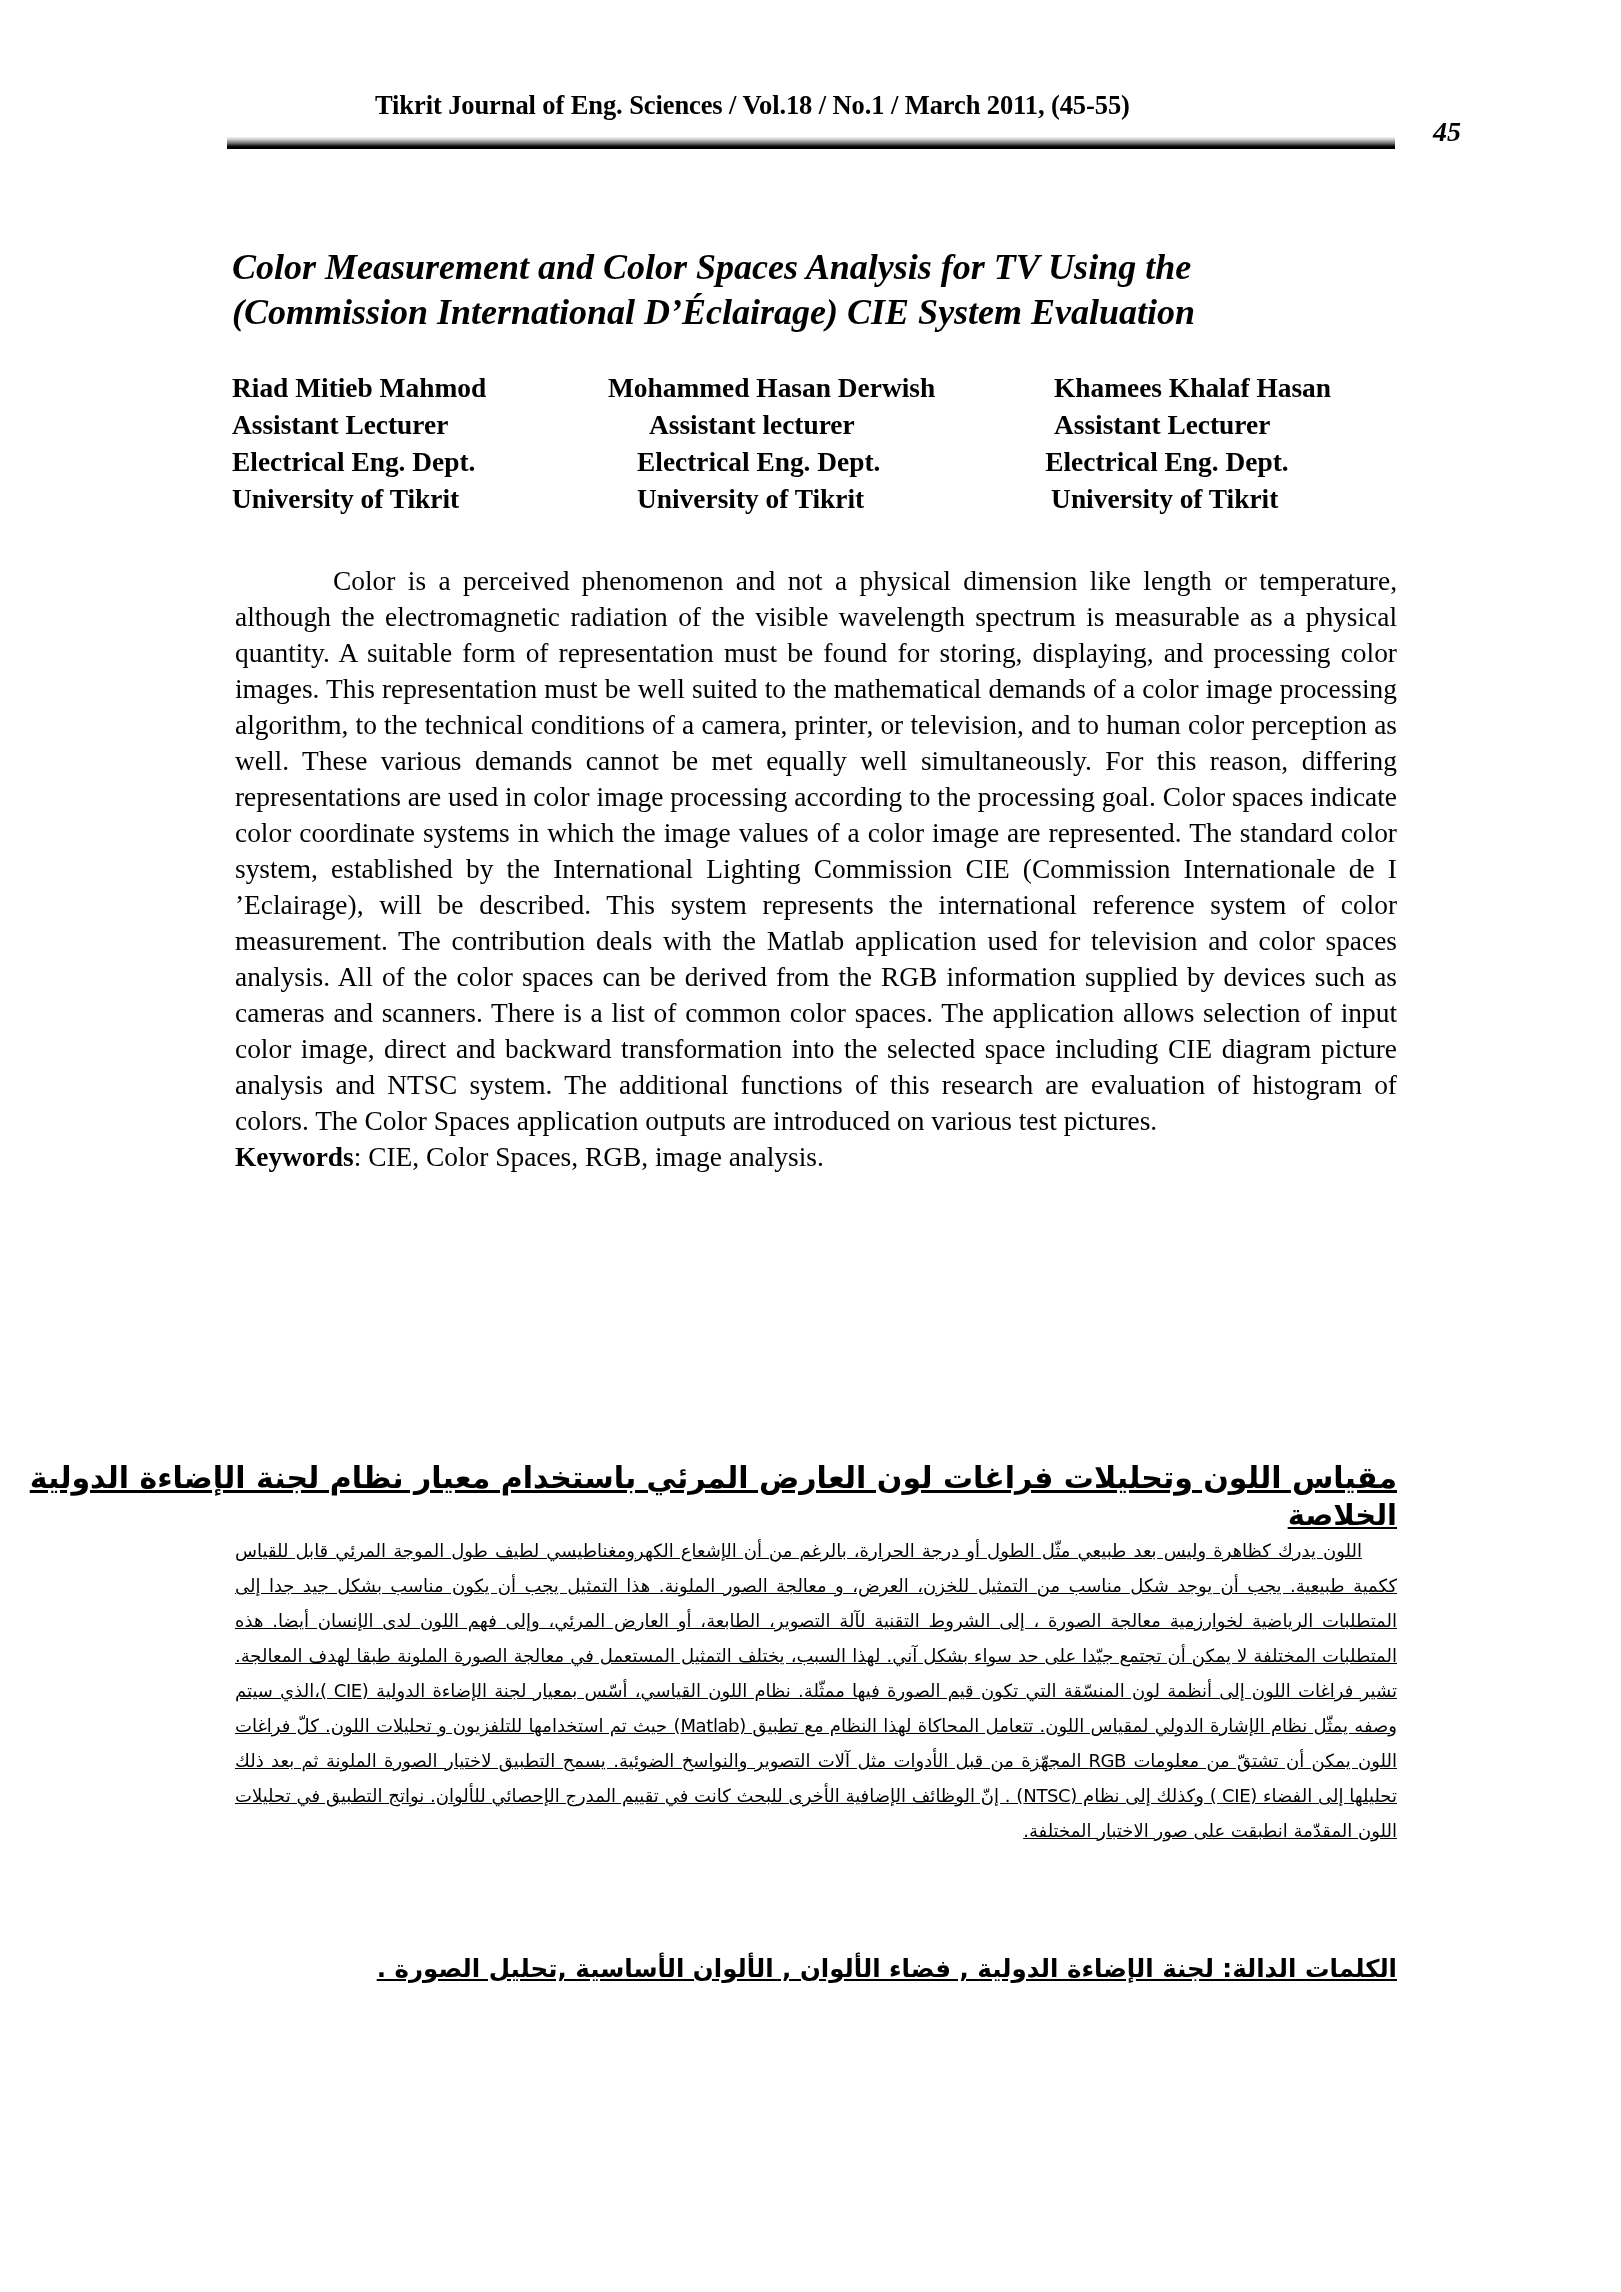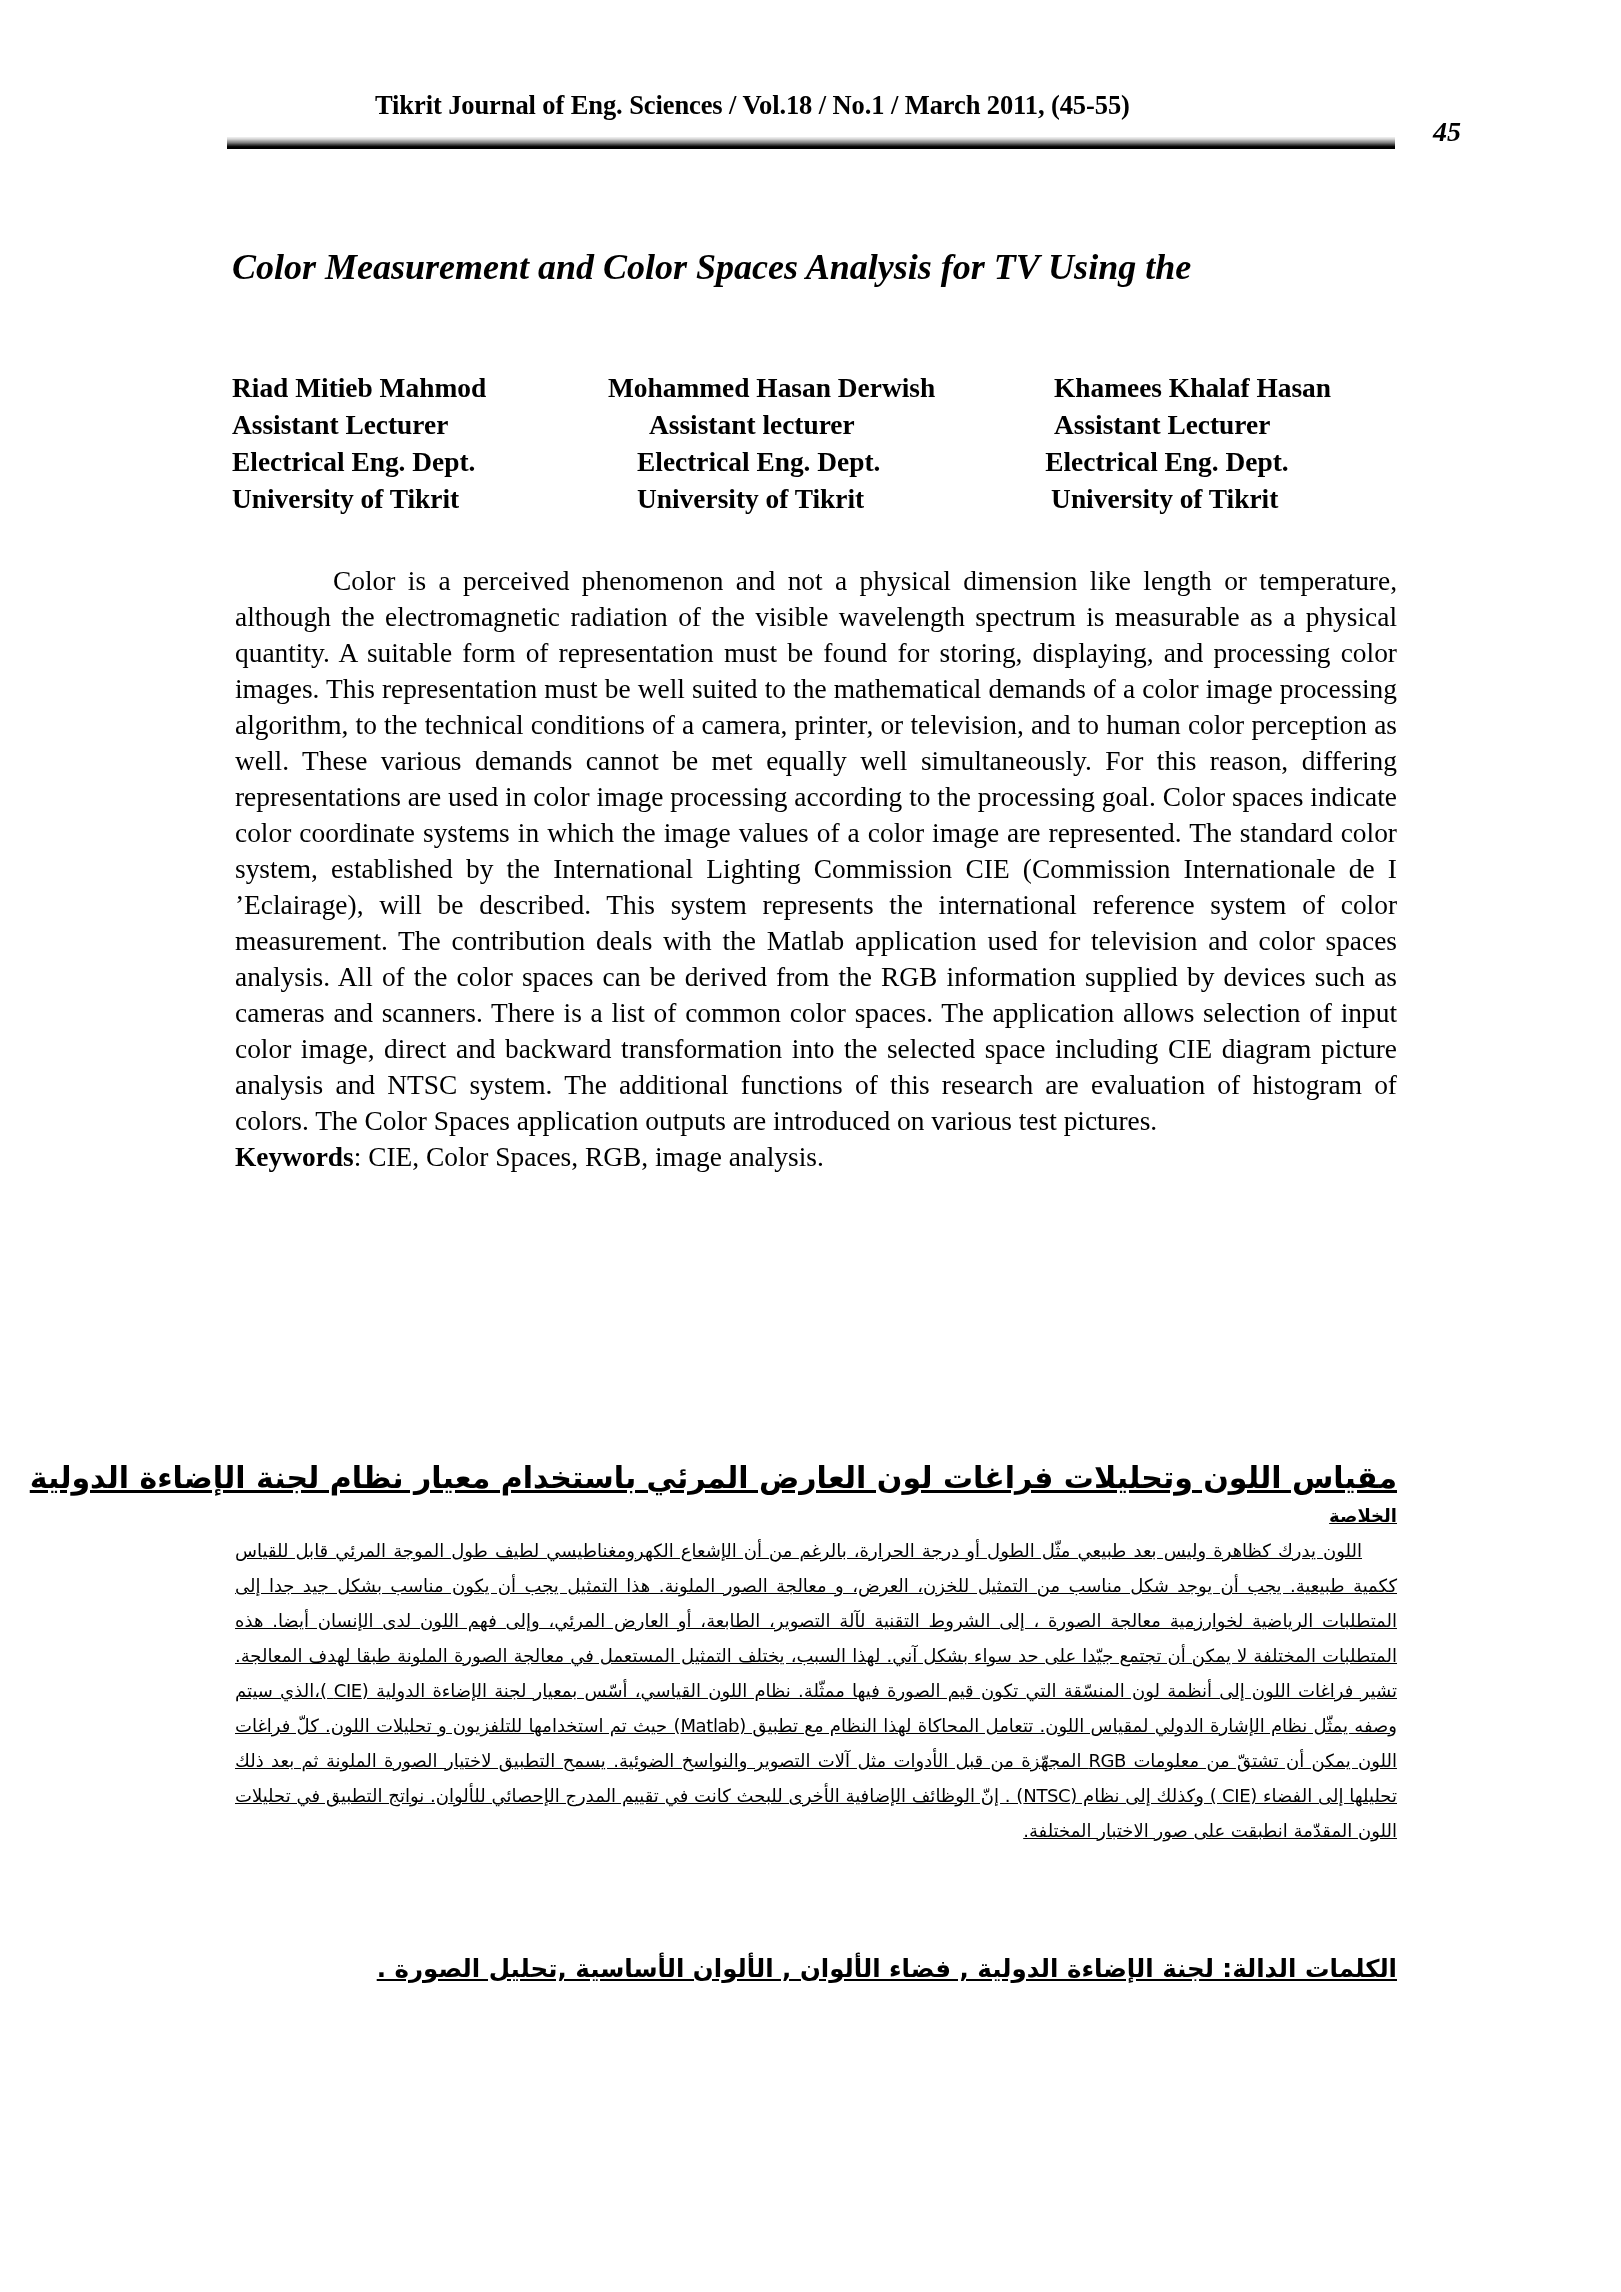--- a/index.html
+++ b/index.html
@@ -25,33 +25,34 @@
   
   .abstract { left: 235px; top: 563px; width: 1162px; font-size: 27.4px; line-height: 36px; }
   .abstract-heading { font-weight: bold; }
   .abstract-body { text-align: justify; text-indent: 98px; margin: 0; }
   .keywords { margin: 0; }
   .keywords b { font-weight: bold; }
 
   
   .ar { direction: rtl; font-family: "DejaVu Sans", "Liberation Sans", sans-serif; text-decoration: underline; }
   .ar-title { left: 235px; top: 1458px; width: 1162px; font-size: 30px; font-weight: bold; line-height: 39px; white-space: nowrap; text-align: right; letter-spacing: -0.5px; }
-  .ar-heading { left: 235px; top: 1500px; width: 1162px; font-size: 18px; font-weight: bold; line-height: 31px; text-align: right; }
+  .ar-heading { left: 235px; top: 1500px; width: 1162px; font-size: 29px; font-weight: bold; line-height: 31px; text-align: right; }
   .ar-body { left: 235px; top: 1533px; width: 1162px; font-size: 18px; line-height: 35px; text-align: justify; text-indent: 35px; letter-spacing: -0.4px; }
   .ar-keywords { left: 235px; top: 1952px; width: 1162px; font-size: 24.5px; font-weight: bold; line-height: 33px; text-align: right; letter-spacing: -0.4px; }
 </style>
 </head>
 <body>
 
 <div class="abs running-header">Tikrit Journal of Eng. Sciences / Vol.18 / No.1 / March 2011, (45-55)</div>
 <div class="abs header-rule"></div>
 <div class="abs page-number">45</div>
 
 <div class="abs title">
   <div>Color  Measurement and Color Spaces Analysis for TV Using the</div>
+  <div>(Commission International  D’Éclairage) CIE System Evaluation</div>
 </div>
 
 <div class="abs authors">
   <div class="author-col" style="left:232px;">
     <span>Riad  Mitieb Mahmod</span>
     <span>Assistant Lecturer</span>
     <span>Electrical Eng. Dept.</span>
     <span>University of Tikrit</span>
   </div>
   <div class="author-col" style="left:608px;">

